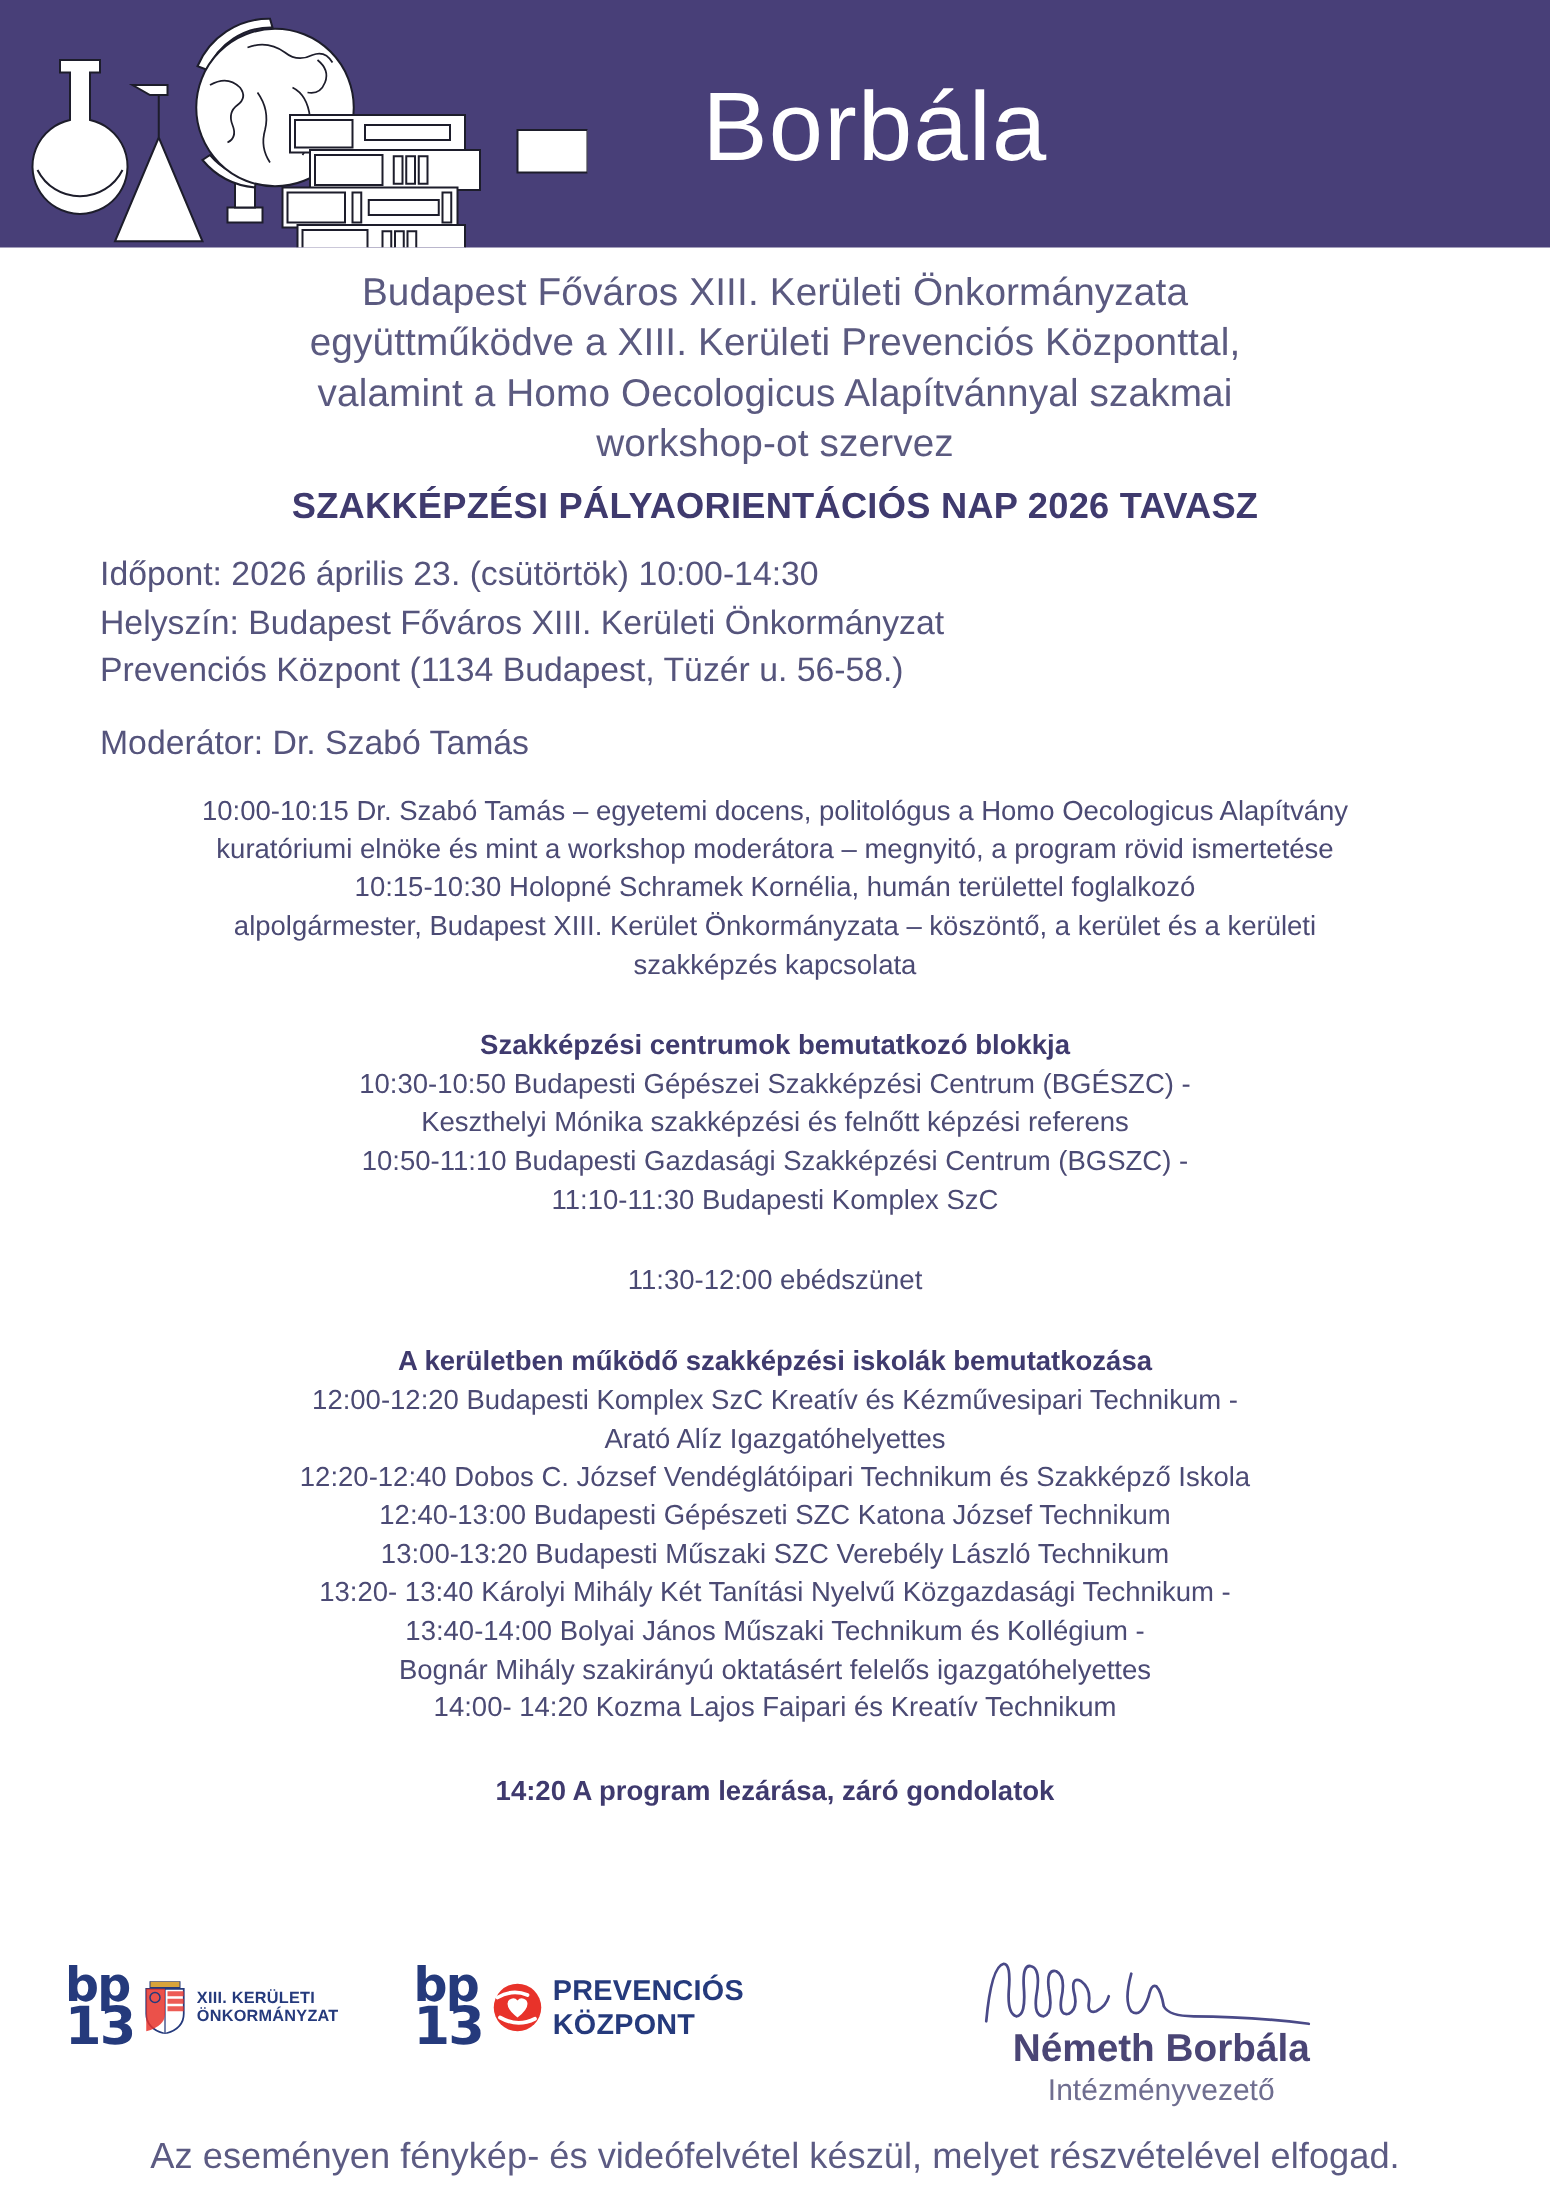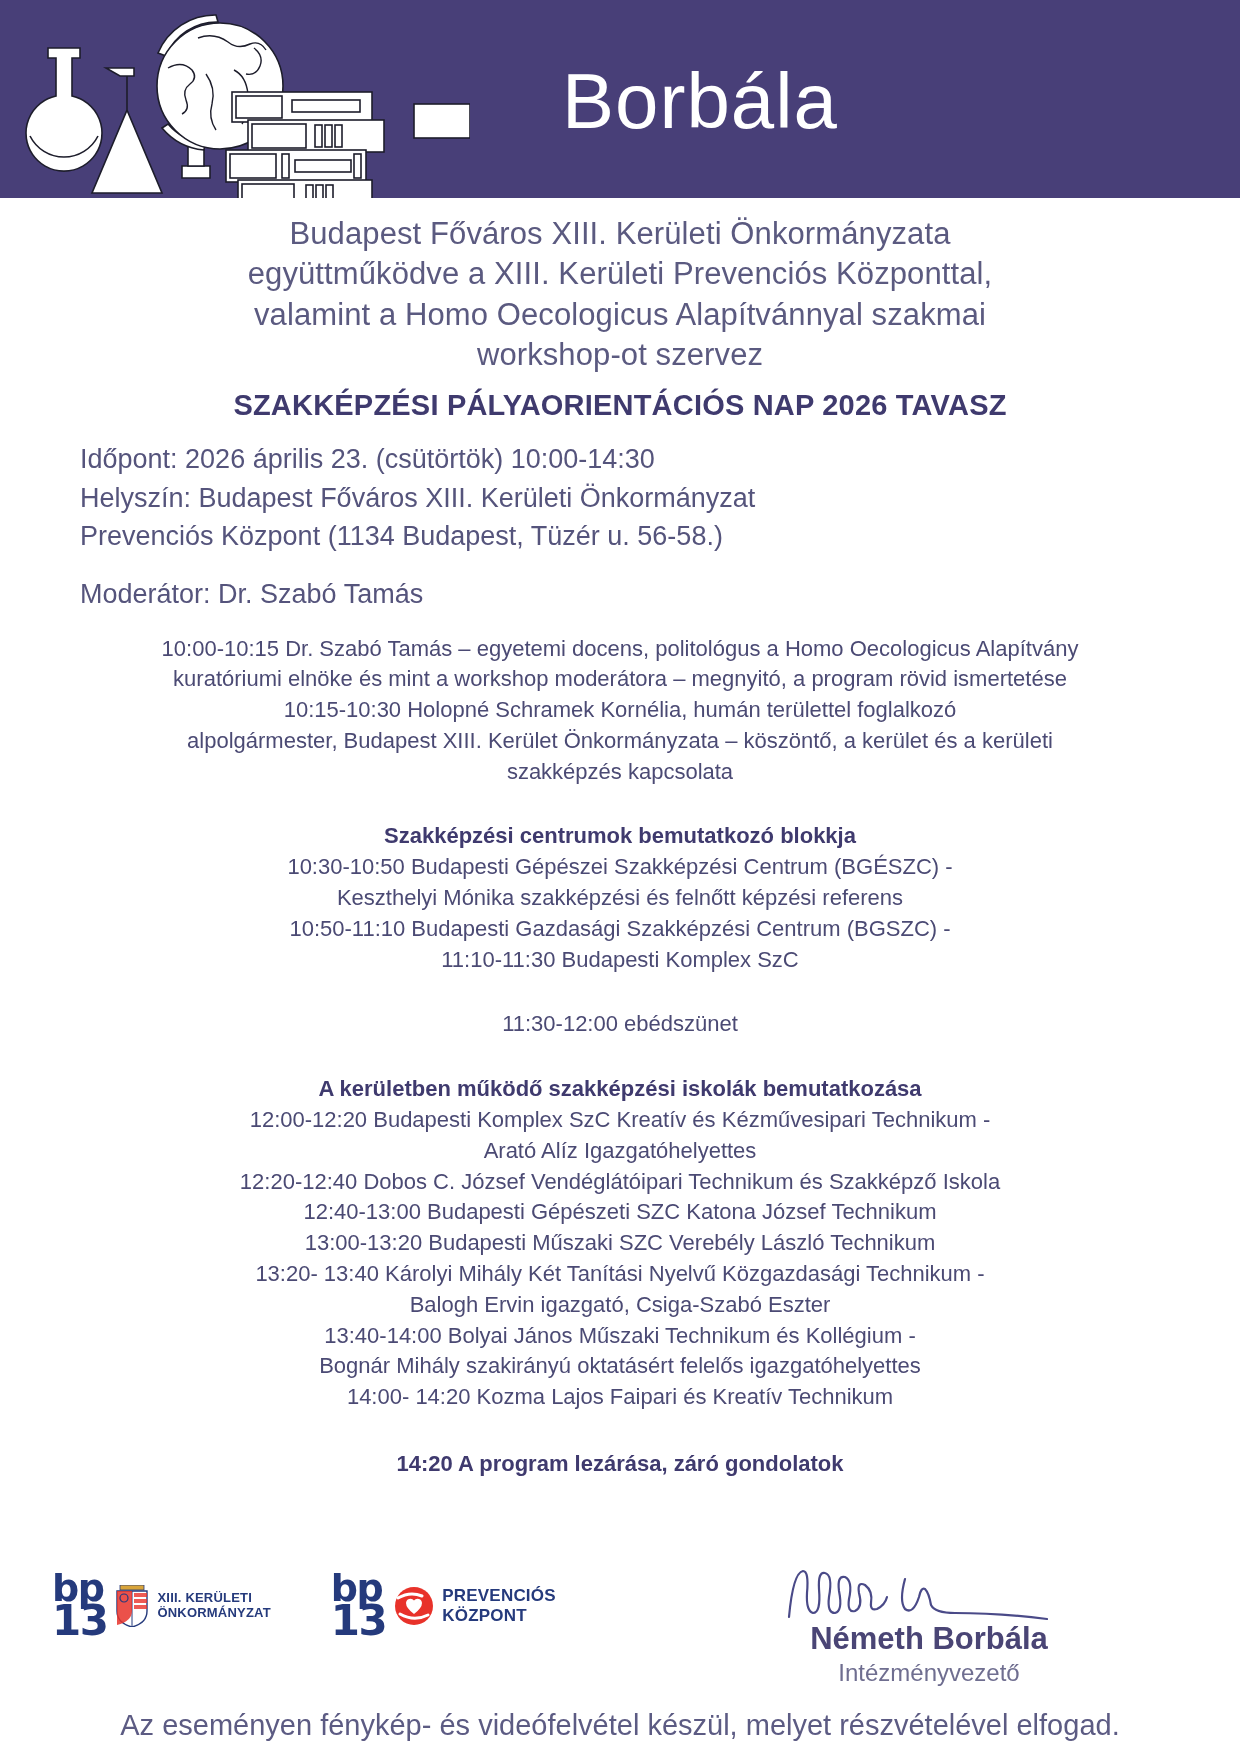--- a/index.html
+++ b/index.html
@@ -138,21 +138,21 @@
     letter-spacing: -1.5px;
   }
   .logo-mark .l2 { display: block; font-size: 42px; }
   .logo-text {
     font-size: 13px;
     font-weight: bold;
     color: #253a7c;
     line-height: 1.15;
     letter-spacing: 0.2px;
   }
-  .logo-text.red-head { color: #253a7c; font-size: 17px; }
+  .logo-text.red-head { color: #253a7c; font-size: 23px; }
   .crest { width: 34px; height: 42px; }
   .heart-badge { width: 40px; height: 40px; }
 
   .signature {
     position: absolute;
     right: 58px;
     top: 0;
     width: 370px;
     text-align: center;
   }
@@ -269,21 +269,20 @@
 
     <span class="spacer"></span>
 
     <span class="block-head">A kerületben működő szakképzési iskolák bemutatkozása</span>
     <span class="line">12:00-12:20 Budapesti Komplex SzC Kreatív és Kézművesipari Technikum -</span>
     <span class="line">Arató Alíz Igazgatóhelyettes</span>
     <span class="line">12:20-12:40 Dobos C. József Vendéglátóipari Technikum és Szakképző Iskola</span>
     <span class="line">12:40-13:00 Budapesti Gépészeti SZC Katona József Technikum</span>
     <span class="line">13:00-13:20 Budapesti Műszaki SZC Verebély László Technikum</span>
     <span class="line">13:20- 13:40 Károlyi Mihály Két Tanítási Nyelvű Közgazdasági Technikum -</span>
-    <span class="line">Balogh Ervin igazgató, Csiga-Szabó Eszter</span>
     <span class="line">13:40-14:00 Bolyai János Műszaki Technikum és Kollégium -</span>
     <span class="line">Bognár Mihály szakirányú oktatásért felelős igazgatóhelyettes</span>
     <span class="line">14:00- 14:20 Kozma Lajos Faipari és Kreatív Technikum</span>
 
     <span class="closing-line">14:20  A program lezárása, záró gondolatok</span>
   </div>
 </div>
 
 <div class="footer">
 

